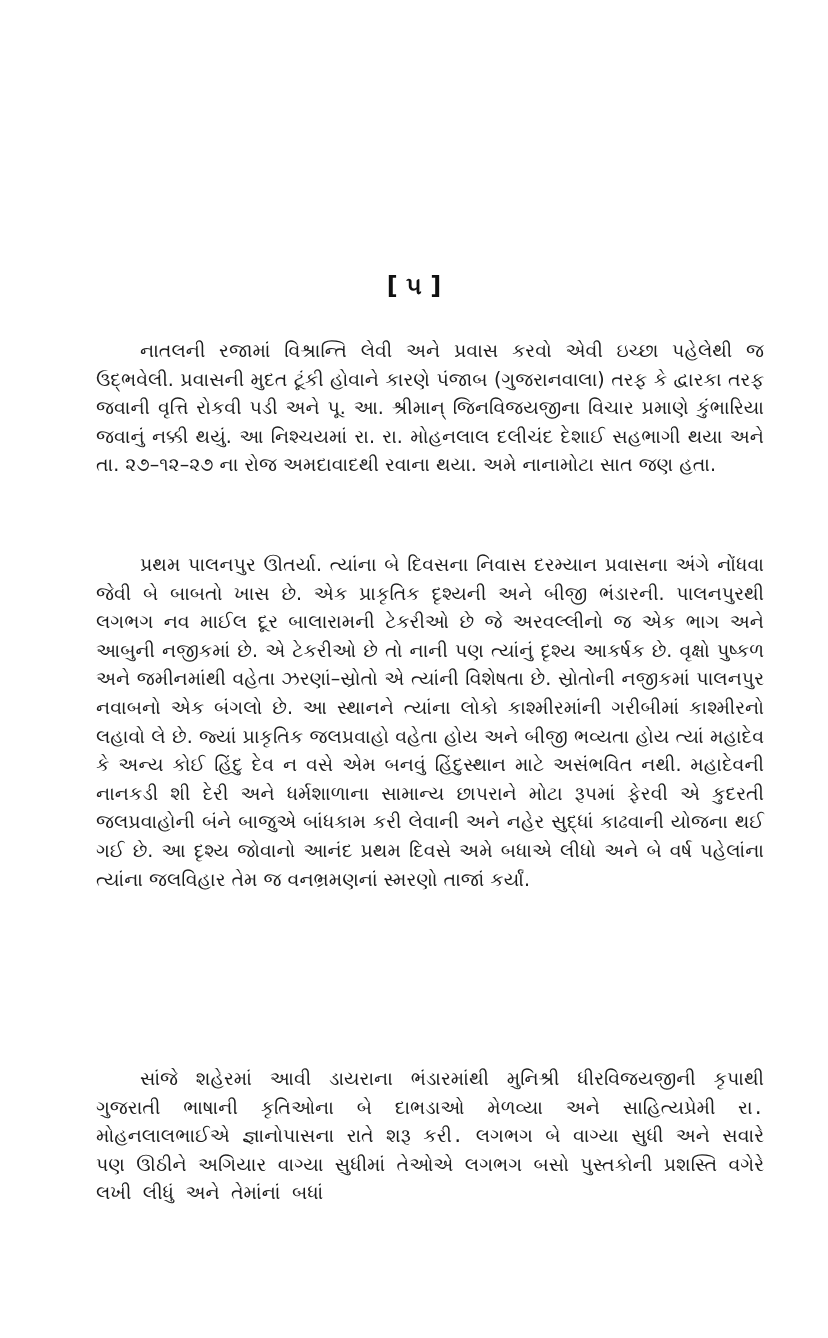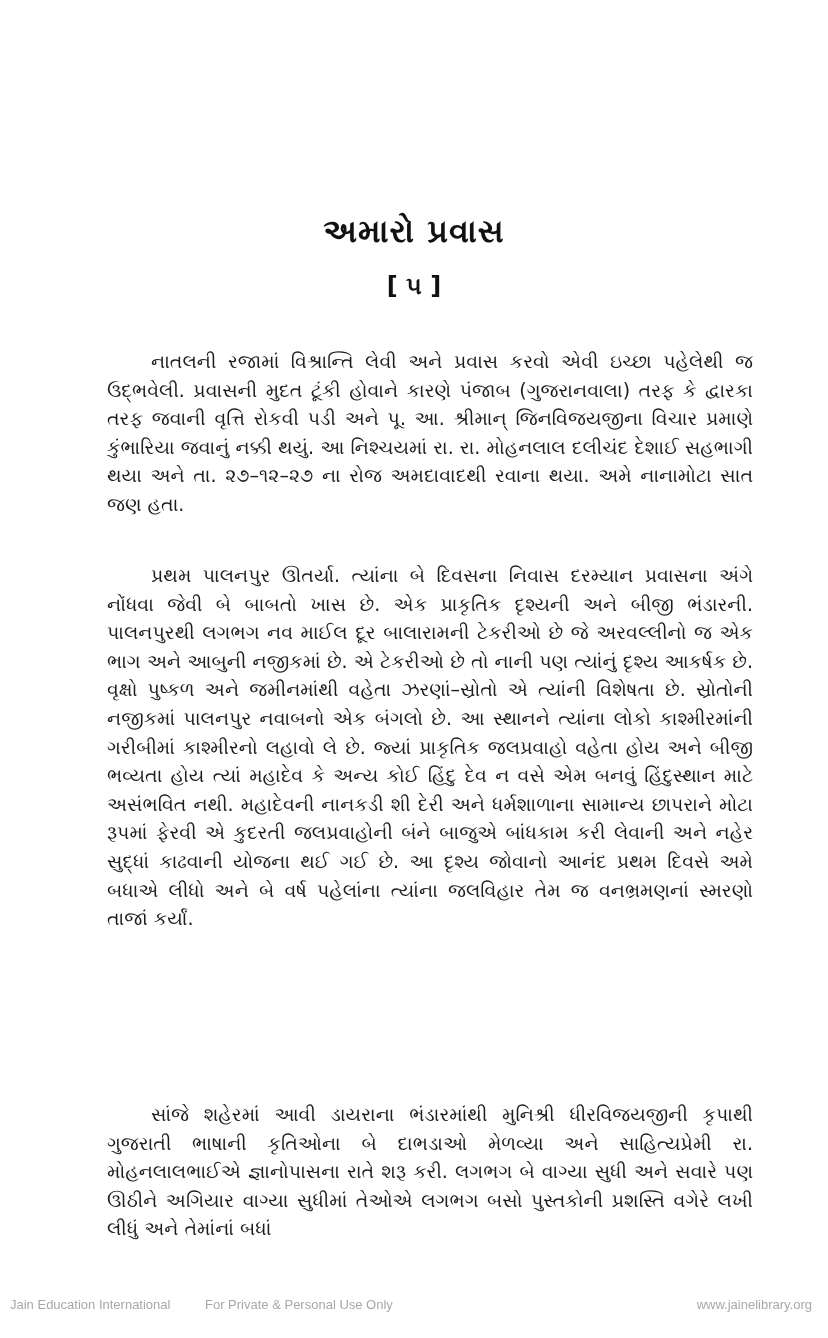--- a/index.html
+++ b/index.html
@@ -47,26 +47,26 @@
       left: 92px;
       width: 676px;
       font-size: 19px;
       line-height: 28.6px;
       text-align: justify;
       text-align-last: left;
       color: #1c1c1c;
       font-family: "DejaVu Sans", sans-serif;
     }
     .para {
-      margin: 15px;
+      margin: 4px;
       text-indent: 44px;
     }
     #p1 { top: 332px; }
     #p2 { top: 546px; }
-    #p3 { top: 1085px; }
+    #p3 { top: 1062px; font-family: Liberation Mono, monospace; }
     .footer {
       position: absolute;
       top: 1297px;
       left: 0;
       width: 828px;
       height: 20px;
       font-family: "Liberation Sans", sans-serif;
       font-size: 13px;
       color: #a8a8a8;
     }
@@ -76,31 +76,25 @@
       white-space: nowrap;
     }
     .footer .f-left { left: 10px; }
     .footer .f-center { left: 205px; }
     .footer .f-right { right: 16px; }
   </style>
 </head>
 <body>
 
 <div class="page">
-  <div class="chapter-title">અમારો પ્રવાસ</div>
   <div class="chapter-number">[ ૫ ]</div>
 
   <div class="body-text" id="p1">
     <p class="para">નાતલની રજામાં વિશ્રાન્તિ લેવી અને પ્રવાસ કરવો એવી ઇચ્છા પહેલેથી જ ઉદ્ભવેલી. પ્રવાસની મુદત ટૂંકી હોવાને કારણે પંજાબ (ગુજરાનવાલા) તરફ કે દ્વારકા તરફ જવાની વૃત્તિ રોકવી પડી અને પૂ. આ. શ્રીમાન્ જિનવિજયજીના વિચાર પ્રમાણે કુંભારિયા જવાનું નક્કી થયું. આ નિશ્ચયમાં રા. રા. મોહનલાલ દલીચંદ દેશાઈ સહભાગી થયા અને તા. ૨૭–૧૨–૨૭ ના રોજ અમદાવાદથી રવાના થયા. અમે નાનામોટા સાત જણ હતા.</p>
   </div>
   <div class="body-text" id="p2">
     <p class="para">પ્રથમ પાલનપુર ઊતર્યા. ત્યાંના બે દિવસના નિવાસ દરમ્યાન પ્રવાસના અંગે નોંધવા જેવી બે બાબતો ખાસ છે. એક પ્રાકૃતિક દૃશ્યની અને બીજી ભંડારની. પાલનપુરથી લગભગ નવ માઈલ દૂર બાલારામની ટેકરીઓ છે જે અરવલ્લીનો જ એક ભાગ અને આબુની નજીકમાં છે. એ ટેકરીઓ છે તો નાની પણ ત્યાંનું દૃશ્ય આકર્ષક છે. વૃક્ષો પુષ્કળ અને જમીનમાંથી વહેતા ઝરણાં–સ્રોતો એ ત્યાંની વિશેષતા છે. સ્રોતોની નજીકમાં પાલનપુર નવાબનો એક બંગલો છે. આ સ્થાનને ત્યાંના લોકો કાશ્મીરમાંની ગરીબીમાં કાશ્મીરનો લહાવો લે છે. જ્યાં પ્રાકૃતિક જલપ્રવાહો વહેતા હોય અને બીજી ભવ્યતા હોય ત્યાં મહાદેવ કે અન્ય કોઈ હિંદુ દેવ ન વસે એમ બનવું હિંદુસ્થાન માટે અસંભવિત નથી. મહાદેવની નાનકડી શી દેરી અને ધર્મશાળાના સામાન્ય છાપરાને મોટા રૂપમાં ફેરવી એ કુદરતી જલપ્રવાહોની બંને બાજુએ બાંધકામ કરી લેવાની અને નહેર સુદ્ધાં કાઢવાની યોજના થઈ ગઈ છે. આ દૃશ્ય જોવાનો આનંદ પ્રથમ દિવસે અમે બધાએ લીધો અને બે વર્ષ પહેલાંના ત્યાંના જલવિહાર તેમ જ વનભ્રમણનાં સ્મરણો તાજાં કર્યાં.</p>
   </div>
   <div class="body-text" id="p3">
     <p class="para">સાંજે શહેરમાં આવી ડાયરાના ભંડારમાંથી મુનિશ્રી ધીરવિજયજીની કૃપાથી ગુજરાતી ભાષાની કૃતિઓના બે દાભડાઓ મેળવ્યા અને સાહિત્યપ્રેમી રા. મોહનલાલભાઈએ જ્ઞાનોપાસના રાતે શરૂ કરી. લગભગ બે વાગ્યા સુધી અને સવારે પણ ઊઠીને અગિયાર વાગ્યા સુધીમાં તેઓએ લગભગ બસો પુસ્તકોની પ્રશસ્તિ વગેરે લખી લીધું અને તેમાંનાં બધાં</p>
   </div>
 
-  <div class="footer">
-    <span class="f-left">Jain Education International</span>
-    <span class="f-center">For Private &amp; Personal Use Only</span>
-    <span class="f-right">www.jainelibrary.org</span>
-  </div>
 </div>
 
 </body></html>

